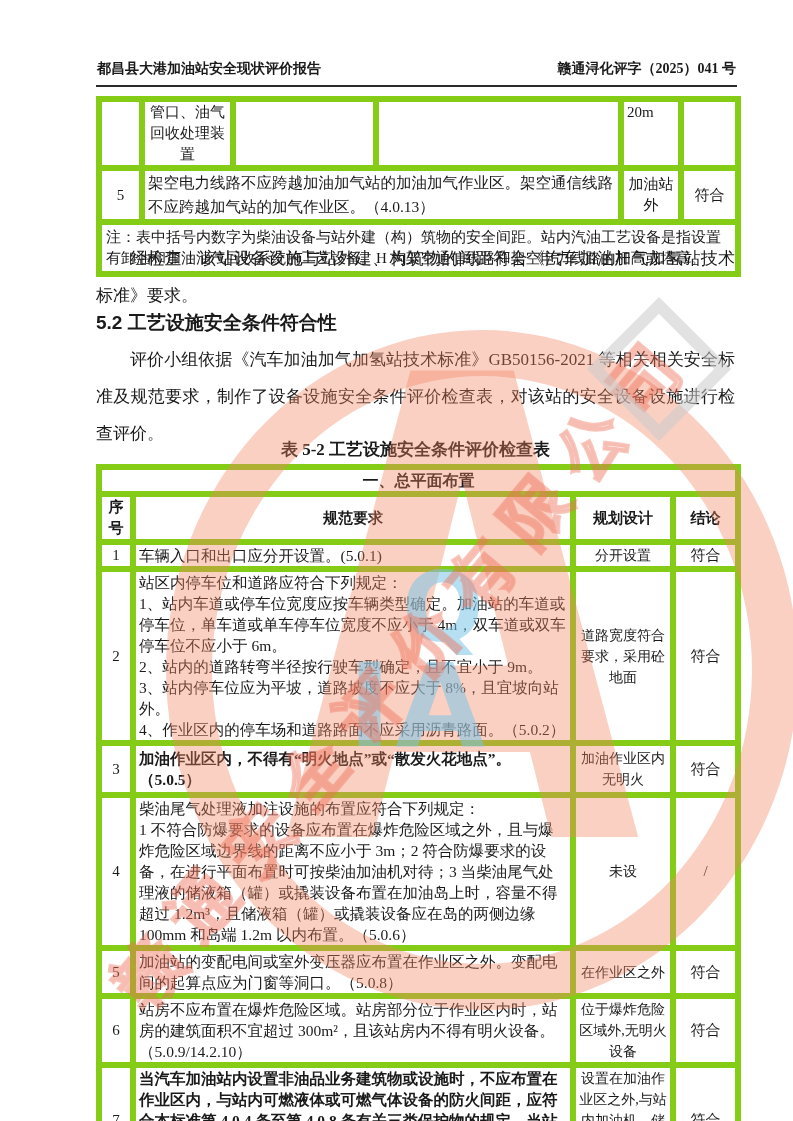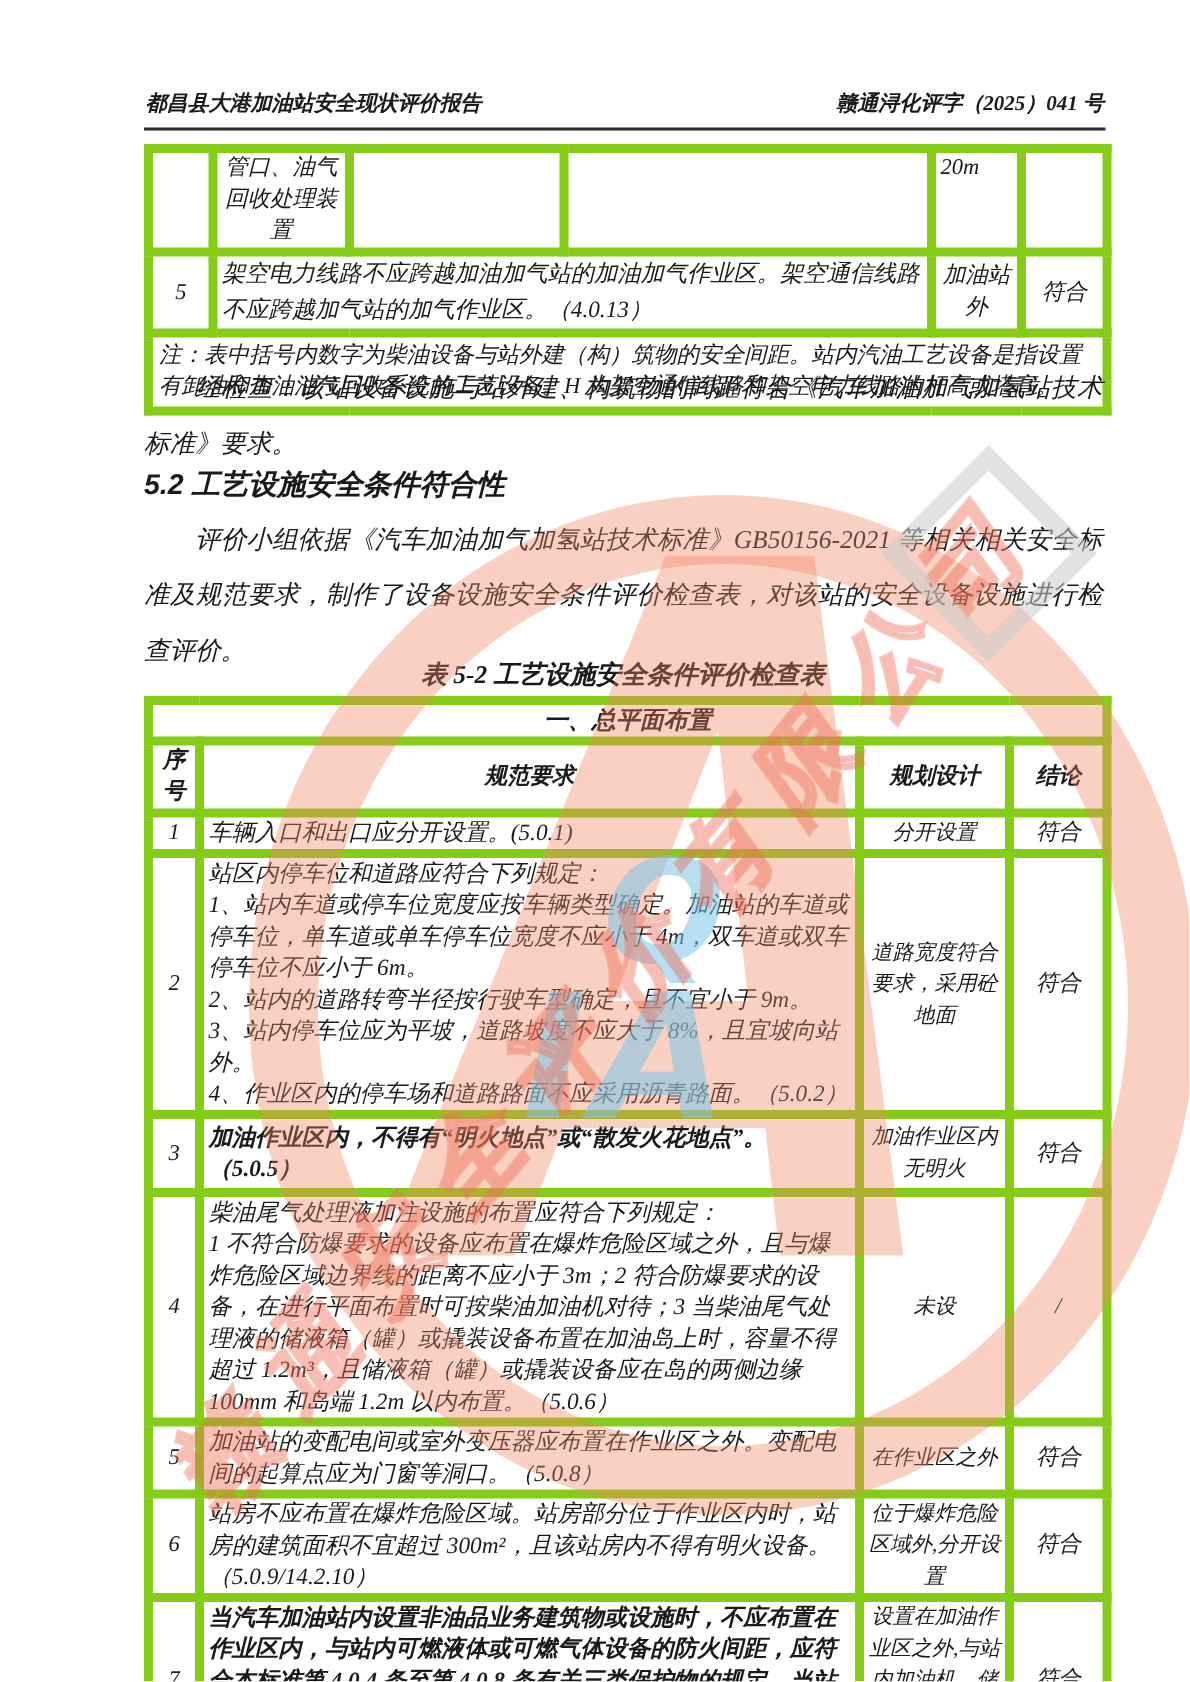--- a/index.html
+++ b/index.html
@@ -1,20 +1,19 @@
 <!DOCTYPE html>
 <html><head>
 <meta charset="utf-8">
 <style>
   html,body{margin:0;padding:0;background:#ffffff;}
   .page{
     position:relative;width:793px;height:1121px;background:#ffffff;
     font-family:"Liberation Serif","DejaVu Serif",serif;color:#1a1a1a;
     overflow:hidden;
-    font-style:italic;
   }
   
   .hdr-left{position:absolute;top:60px;left:97px;font-size:14px;font-weight:bold;}
   .hdr-right{position:absolute;top:60px;left:96px;width:640px;text-align:right;font-size:14px;font-weight:bold;}
   .hdr-line{position:absolute;top:85px;left:96px;width:641px;height:2px;background:#2b2b2b;}
   
   table{border-collapse:collapse;table-layout:fixed;}
   td,th{border:6px solid #84cc16;padding:0 3px;vertical-align:middle;
         font-size:15px;line-height:21px;font-weight:normal;overflow:hidden;}
   .t-prev{position:absolute;top:96px;left:96px;width:639px;}
@@ -153,21 +152,21 @@
     </tr>
     <tr style="height:48px">
       <td class="c-center">5</td>
       <td class="c-req">加油站的变配电间或室外变压器应布置在作业区之外。变配电间的起算点应为门窗等洞口。（5.0.8）</td>
       <td class="c-design">在作业区之外</td>
       <td class="c-center">符合</td>
     </tr>
     <tr style="height:48px">
       <td class="c-center">6</td>
       <td class="c-req">站房不应布置在爆炸危险区域。站房部分位于作业区内时，站房的建筑面积不宜超过 300m²，且该站房内不得有明火设备。（5.0.9/14.2.10）</td>
-      <td class="c-design">位于爆炸危险区域外,分开设置</td>
+      <td class="c-design">位于爆炸危险区域外,无明火设备</td>
       <td class="c-center">符合</td>
     </tr>
     <tr style="height:84px">
       <td class="c-center">7</td>
       <td class="c-req bold-req">当汽车加油站内设置非油品业务建筑物或设施时，不应布置在作业区内，与站内可燃液体或可燃气体设备的防火间距，应符合本标准第 4.0.4 条至第 4.0.8 条有关三类保护物的规定。当站内经营性餐饮、汽车服务、司机休息室等设施内设置明火设备时，应等同于“明火地点”</td>
       <td class="c-design">设置在加油作业区之外,与站内加油机、储罐的防火间距符合规范要</td>
       <td class="c-center">符合</td>
     </tr>
   </tbody>
     </table>

